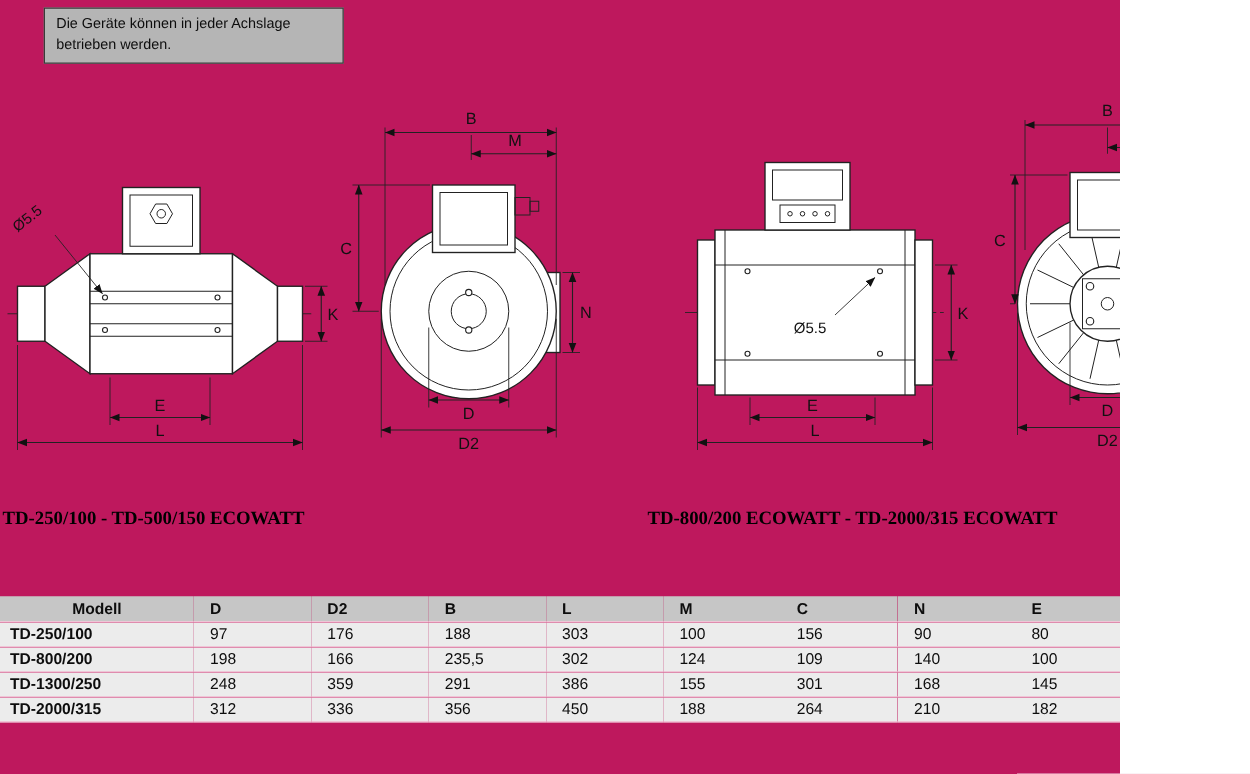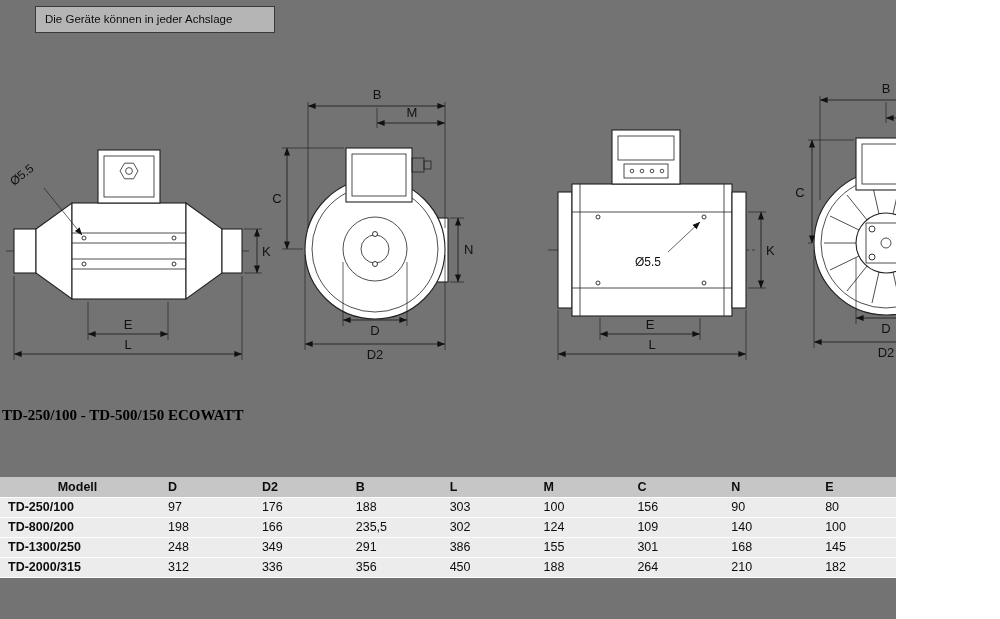--- a/index.html
+++ b/index.html
@@ -1,17 +1,17 @@
 <!DOCTYPE html>
 <html><head>
 <meta charset="utf-8">
 <style>
   * { margin:0; padding:0; box-sizing:border-box; }
   html,body { width:1000px; height:619px; background:#fff; font-family:"Liberation Sans",sans-serif; }
-  .page { position:relative; width:896px; height:619px; background:#737373; overflow:hidden;padding-left:15px; }
+  .page { position:relative; width:896px; height:619px; background:#be185d; overflow:hidden;padding-left:15px; }
 
   .note-box {
     position:absolute; left:35px; top:6px; width:240px;
     background:#b5b5b5; border:1px solid #3a3a3a;
     padding:4px 9px; font-size:11.5px; line-height:1.5; color:#0d0d0d;
   }
 
   svg.drawings { position:absolute; left:0; top:0; width:1000px; height:400px; }
 
   .outline { fill:#fff; stroke:#222; stroke-width:1.1; }
@@ -40,20 +40,21 @@
   .spec-table .model-col { width:155px; padding-left:8px; font-weight:bold; }
   .spec-table thead th.model-col { text-align:center; padding-left:0; }
 </style>
 </head>
 <body>
 
 <div class="page">
 
   <div class="note-box">
     <div>Die Geräte können in jeder Achslage</div>
+    <div>betrieben werden.</div>
   </div>
 
   <svg class="drawings" viewBox="0 0 1000 400">
     <defs>
       <marker id="arr" viewBox="0 0 10 10" refX="9.5" refY="5" markerWidth="8" markerHeight="8" orient="auto-start-reverse" markerUnits="userSpaceOnUse">
         <path d="M0,1.2 L9.8,5 L0,8.8 Z" fill="#111"></path>
       </marker>
     </defs>
 
     <g>
@@ -232,20 +233,21 @@
       <text class="dimlbl" text-anchor="middle" x="886" y="333">D</text>
 
       <line class="ext" x1="814" y1="250" x2="814" y2="348"></line>
       <line class="ext" x1="958" y1="250" x2="958" y2="348"></line>
       <line class="dim" x1="814" y1="342" x2="958" y2="342" marker-start="url(#arr)" marker-end="url(#arr)"></line>
       <text class="dimlbl" text-anchor="middle" x="886" y="357">D2</text>
     </g>
   </svg>
 
   <div class="caption caption-left">TD-250/100 - TD-500/150 ECOWATT</div>
+  <div class="caption caption-right">TD-800/200 ECOWATT - TD-2000/315 ECOWATT</div>
 
   <table class="spec-table">
     <thead>
       <tr>
           <th class="model-col">Modell</th>
           <th>D</th>
           <th>D2</th>
           <th>B</th>
           <th>L</th>
           <th>M</th>
@@ -276,21 +278,21 @@
           <td>302</td>
           <td>124</td>
           <td>109</td>
           <td>140</td>
           <td>100</td>
           <td>94</td>
         </tr>
         <tr>
           <td class="model-col">TD-1300/250</td>
           <td>248</td>
-          <td>349</td>
+          <td>359</td>
           <td>291</td>
           <td>386</td>
           <td>155</td>
           <td>301</td>
           <td>168</td>
           <td>145</td>
           <td>140</td>
         </tr>
         <tr>
           <td class="model-col">TD-2000/315</td>

